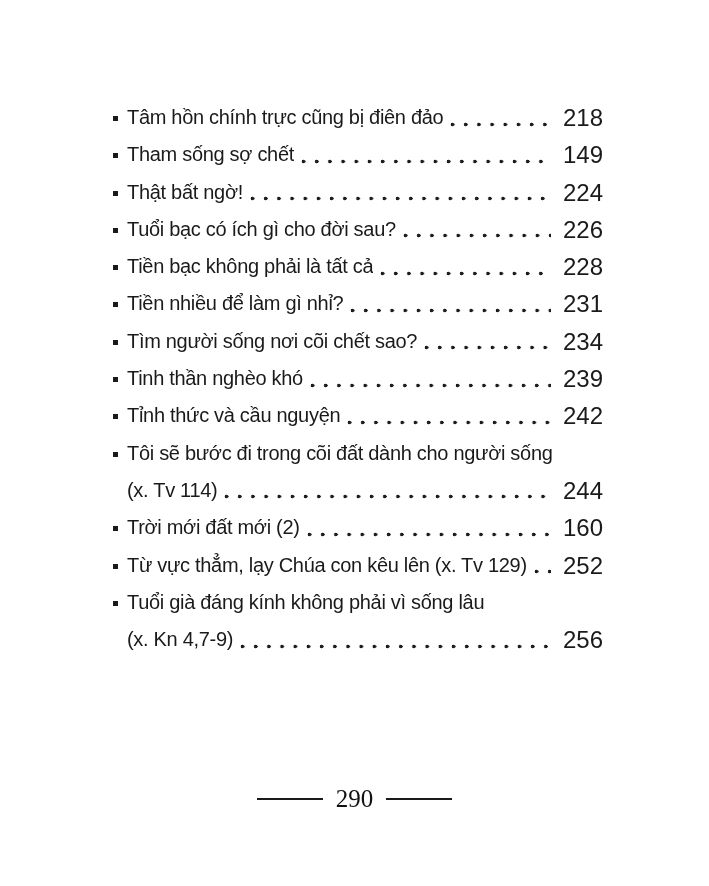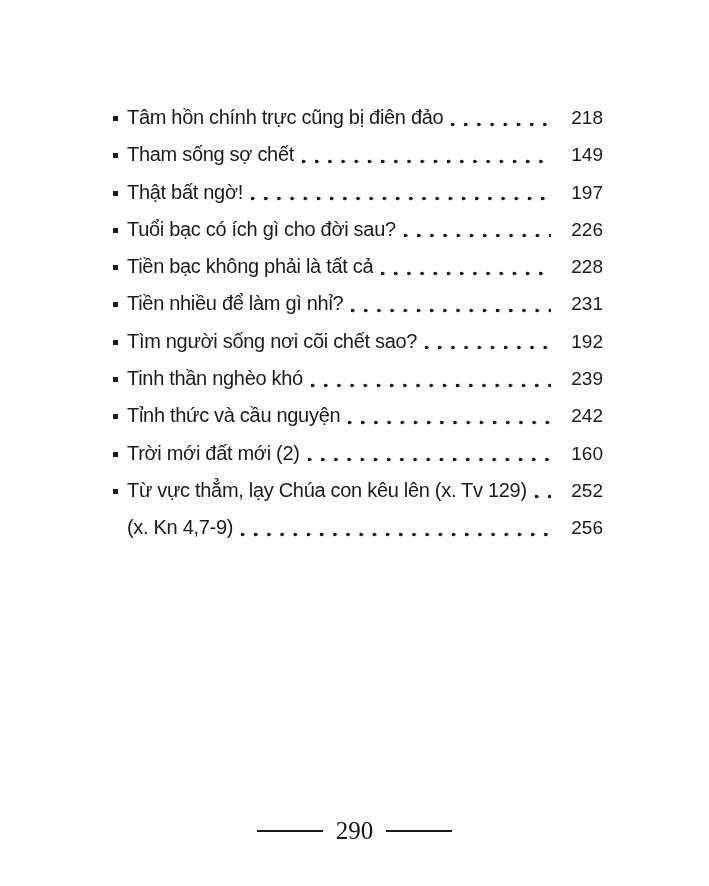--- a/index.html
+++ b/index.html
@@ -53,37 +53,36 @@
     top: 22.5px;
     height: 5px;
     background-image: radial-gradient(circle at 2.5px 2.5px, #1c1c1c 1.7px, transparent 2.1px);
     background-size: 13.2px 5px;
     background-repeat: repeat-x;
   }
   .pagenum {
     flex: none;
     width: 46px;
     text-align: right;
-    font-size: 19px;
+    font-size: 24px;
     letter-spacing: 0;
   }
   .footer {
     position: absolute;
     top: 784px;
     left: 0;
     width: 709px;
     height: 30px;
     display: flex;
     justify-content: center;
     align-items: center;
     gap: 13px;
     font-family: "Liberation Serif", "DejaVu Serif", serif;
     font-size: 25px;
     color: #111111;
-    margin-top: 32px;
   }
   .rule {
     width: 66px;
     height: 2px;
     background: #1a1a1a;
   }
 </style>
 </head>
 <body>
 
@@ -106,21 +105,21 @@
       <span class="leader"></span>
       <span class="pagenum">149</span>
     </div>
   </div>
 
   <div class="entry">
     <div class="line">
       <span class="bullet"></span>
       <span class="title">Thật bất ngờ!</span>
       <span class="leader"></span>
-      <span class="pagenum">197</span>
+      <span class="pagenum">224</span>
     </div>
   </div>
 
   <div class="entry">
     <div class="line">
       <span class="bullet"></span>
       <span class="title">Tuổi bạc có ích gì cho đời sau?</span>
       <span class="leader"></span>
       <span class="pagenum">226</span>
     </div>
@@ -142,21 +141,21 @@
       <span class="leader"></span>
       <span class="pagenum">231</span>
     </div>
   </div>
 
   <div class="entry">
     <div class="line">
       <span class="bullet"></span>
       <span class="title">Tìm người sống nơi cõi chết sao?</span>
       <span class="leader"></span>
-      <span class="pagenum">192</span>
+      <span class="pagenum">234</span>
     </div>
   </div>
 
 
   <div class="entry">
     <div class="line">
       <span class="bullet"></span>
       <span class="title">Tinh thần nghèo khó</span>
       <span class="leader"></span>
       <span class="pagenum">239</span>
@@ -165,20 +164,32 @@
 
   <div class="entry">
     <div class="line">
       <span class="bullet"></span>
       <span class="title">Tỉnh thức và cầu nguyện</span>
       <span class="leader"></span>
       <span class="pagenum">242</span>
     </div>
   </div>
 
+  <div class="entry">
+    <div class="line">
+      <span class="bullet"></span>
+      <span class="title">Tôi sẽ bước đi trong cõi đất dành cho người sống</span>
+    </div>
+    <div class="line">
+      <span class="indent"></span>
+      <span class="title">(x. Tv 114)</span>
+      <span class="leader"></span>
+      <span class="pagenum">244</span>
+    </div>
+  </div>
 
 
   <div class="entry">
     <div class="line">
       <span class="bullet"></span>
       <span class="title">Trời mới đất mới (2)</span>
       <span class="leader"></span>
       <span class="pagenum">160</span>
     </div>
   </div>
@@ -187,20 +198,24 @@
     <div class="line">
       <span class="bullet"></span>
       <span class="title">Từ vực thẳm, lạy Chúa con kêu lên (x. Tv 129)</span>
       <span class="leader"></span>
       <span class="pagenum">252</span>
     </div>
   </div>
 
 
   <div class="entry">
+    <div class="line">
+      <span class="bullet"></span>
+      <span class="title">Tuổi già đáng kính không phải vì sống lâu</span>
+    </div>
     <div class="line">
       <span class="indent"></span>
       <span class="title">(x. Kn 4,7-9)</span>
       <span class="leader"></span>
       <span class="pagenum">256</span>
     </div>
   </div>
 </div>
 
   <div class="footer">

